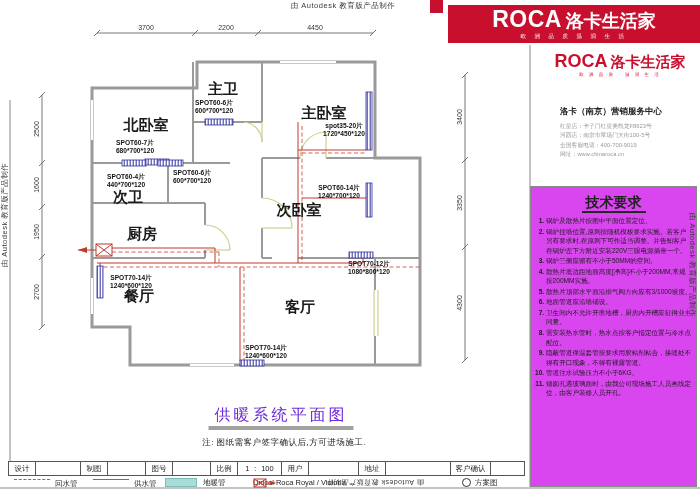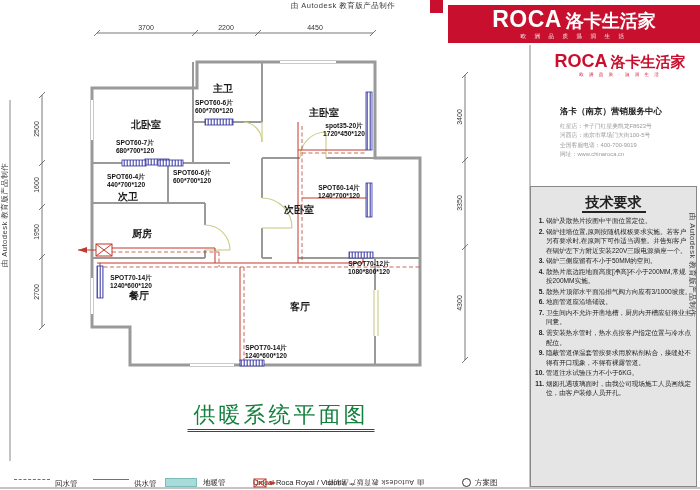--- a/index.html
+++ b/index.html
@@ -1,21 +1,21 @@
 <!DOCTYPE html>
 <html><head>
 <meta charset="utf-8">
 <style>
   html,body{margin:0;padding:0;background:#fff;}
   .sheet{position:relative;width:700px;height:490px;background:#fff;overflow:hidden;
          font-family:"Liberation Sans","DejaVu Sans",sans-serif;color:#222;}
   .sheet svg{position:absolute;left:0;top:0;z-index:1;}
   .lbl{position:absolute;z-index:3;white-space:nowrap;}
   .center{transform:translate(-50%,-50%);}
-  .room-label{font-weight:bold;font-size:10px;color:#1a1a1a;}
+  .room-label{font-weight:bold;font-size:15px;color:#1a1a1a;}
   .rad-label{font-weight:bold;font-size:6.6px;line-height:1.15;color:#111;text-align:center;}
   .dim{font-size:7px;color:#333;}
   .dim.v{transform:translate(-50%,-50%) rotate(-90deg);}
   .watermark{font-size:7.5px;color:#3a3a3a;letter-spacing:.5px;}
   .wm-left{transform:translate(-50%,-50%) rotate(-90deg);}
   .wm-right{transform:translate(-50%,-50%) rotate(90deg);}
   .wm-bottom{transform:translate(-50%,-50%) rotate(180deg);}
   
   .red-chip{position:absolute;left:430px;top:0;width:13px;height:13px;background:#C8102E;z-index:2;}
   .banner{position:absolute;left:448px;top:5px;width:252px;height:38px;background:#C8102E;color:#fff;
@@ -26,30 +26,30 @@
   .banner-tag{font-size:5.5px;letter-spacing:3.5px;margin-top:2px;}
   .logo2{position:absolute;left:540px;top:52px;width:160px;text-align:center;color:#C8102E;z-index:2;}
   .logo2-row{display:flex;align-items:baseline;justify-content:center;line-height:1;}
   .logo2-roca{font-weight:900;font-size:18px;}
   .logo2-cn{font-weight:bold;font-size:15px;margin-left:3px;}
   .logo2-tag{font-size:4.5px;letter-spacing:2px;margin-top:2px;}
   .contact{position:absolute;left:560px;top:106px;width:138px;z-index:2;}
   .contact-title{font-weight:bold;font-size:8.5px;color:#222;margin-bottom:4px;}
   .contact-line{font-size:5.8px;color:#999;line-height:1.6;}
   .techbox{position:absolute;left:530px;top:186px;width:167px;height:301px;border:1px solid #888;
-           box-sizing:border-box;padding:4px 4px 0 4px;z-index:2;background:#e5e5e5;}
+           box-sizing:border-box;padding:4px 4px 0 4px;z-index:2;background:#d946ef;}
   .tech-title{text-align:center;margin:2px 0 4px 0;}
   .tech-title span{font-family:"Liberation Serif","DejaVu Serif",serif;font-size:14px;font-weight:bold;
            border-bottom:2px solid #222;padding:0 4px 1px 4px;}
   .tech-list{margin:0;padding:0 0 0 11px;font-size:6.6px;line-height:1.45;color:#1c1c1c;}
   .tech-list li{margin-bottom:1px;}
   .tech-list li::marker{font-weight:bold;}
   
-  .dwg-title{font-family:Liberation Serif, serif;font-size:22px;letter-spacing:3px;
-             color:#15803d;border-bottom:3px double #444;padding:0 6px 2px 6px;}
+  .dwg-title{font-family:Liberation Mono, monospace;font-size:16px;letter-spacing:3px;
+             color:#6d28d9;border-bottom:3px double #444;padding:0 6px 2px 6px;}
   .dwg-note{font-family:"Liberation Serif","DejaVu Serif",serif;font-size:8.5px;color:#222;letter-spacing:.5px;}
   
   .tblock{position:absolute;left:8px;top:461px;width:517px;height:15px;display:flex;z-index:3;
           border:1px solid #555;box-sizing:border-box;font-size:7.5px;}
   .tcell{border-right:1px solid #555;display:flex;align-items:center;justify-content:center;
          box-sizing:border-box;height:100%;color:#222;}
   .tcell:last-child{border-right:none;}
   .legend{position:absolute;left:0;top:477px;width:700px;height:12px;z-index:3;font-size:7.5px;color:#222;}
   .leg-item{position:absolute;display:flex;align-items:flex-start;white-space:nowrap;}
   .leg-swatch-dash{width:36px;border-top:1px dashed #b5554d;margin-right:5px;}
@@ -246,20 +246,21 @@
       <div>1080*800*120</div>
     </div>
   <div class="lbl rad-label center" style="left:266px;top:352px;">
     <div>SPOT70-14片</div>
       <div>1240*600*120</div>
     </div>
 
   <div class="lbl center" style="left:281px;top:415px;">
     <span class="dwg-title">供暖系统平面图</span>
   </div>
+  <div class="lbl dwg-note center" style="left:284px;top:443px;">注: 图纸需客户签字确认后,方可进场施工.</div>
 
   <div class="red-chip"></div>
   <div class="banner">
     <div class="banner-row">
       <span class="banner-roca">ROCA</span>
       <span class="banner-cn">洛卡生活家</span>
     </div>
     <div class="banner-tag">欧 洲 品 质    温 润 生 活</div>
   </div>
   <div class="logo2">
@@ -287,20 +288,36 @@
       <li>散热片顶部水平面沿排气阀方向应有3/1000坡度。</li>
       <li>地面管道应沿墙铺设。</li>
       <li>卫生间内不允许开凿地槽，厨房内开槽应征得业主同意。</li>
       <li>需安装热水管时，热水点按客户指定位置与冷水点配位。</li>
       <li>隐蔽管道保温套管按要求用胶粘剂粘合，接缝处不得有开口现象，不得有裸露管道。</li>
       <li>管道注水试验压力不小于6KG。</li>
       <li>烟囱孔遇玻璃面时，由我公司现场施工人员画线定位，由客户装修人员开孔。</li>
     </ol>
   </div>
 
+  <div class="tblock">
+    <div class="tcell" style="width:27px;">设计</div>
+    <div class="tcell" style="width:45px;"></div>
+    <div class="tcell" style="width:27px;">制图</div>
+    <div class="tcell" style="width:38px;"></div>
+    <div class="tcell" style="width:27px;">图号</div>
+    <div class="tcell" style="width:38px;"></div>
+    <div class="tcell" style="width:27px;">比例</div>
+    <div class="tcell" style="width:44px;">1 ： 100</div>
+    <div class="tcell" style="width:27px;">用户</div>
+    <div class="tcell" style="width:50px;"></div>
+    <div class="tcell" style="width:27px;">地址</div>
+    <div class="tcell" style="width:65px;"></div>
+    <div class="tcell" style="width:40px;">客户确认</div>
+    <div class="tcell" style="width:33px;"></div>
+  </div>
 
   <div class="legend">
     <div class="leg-item" style="left:14px;top:2px;">
       <span class="leg-swatch-dash"></span>
       <span>回水管</span>
     </div>
     <div class="leg-item" style="left:93px;top:2px;">
       <span class="leg-swatch-line"></span>
       <span>供水管</span>
     </div>

